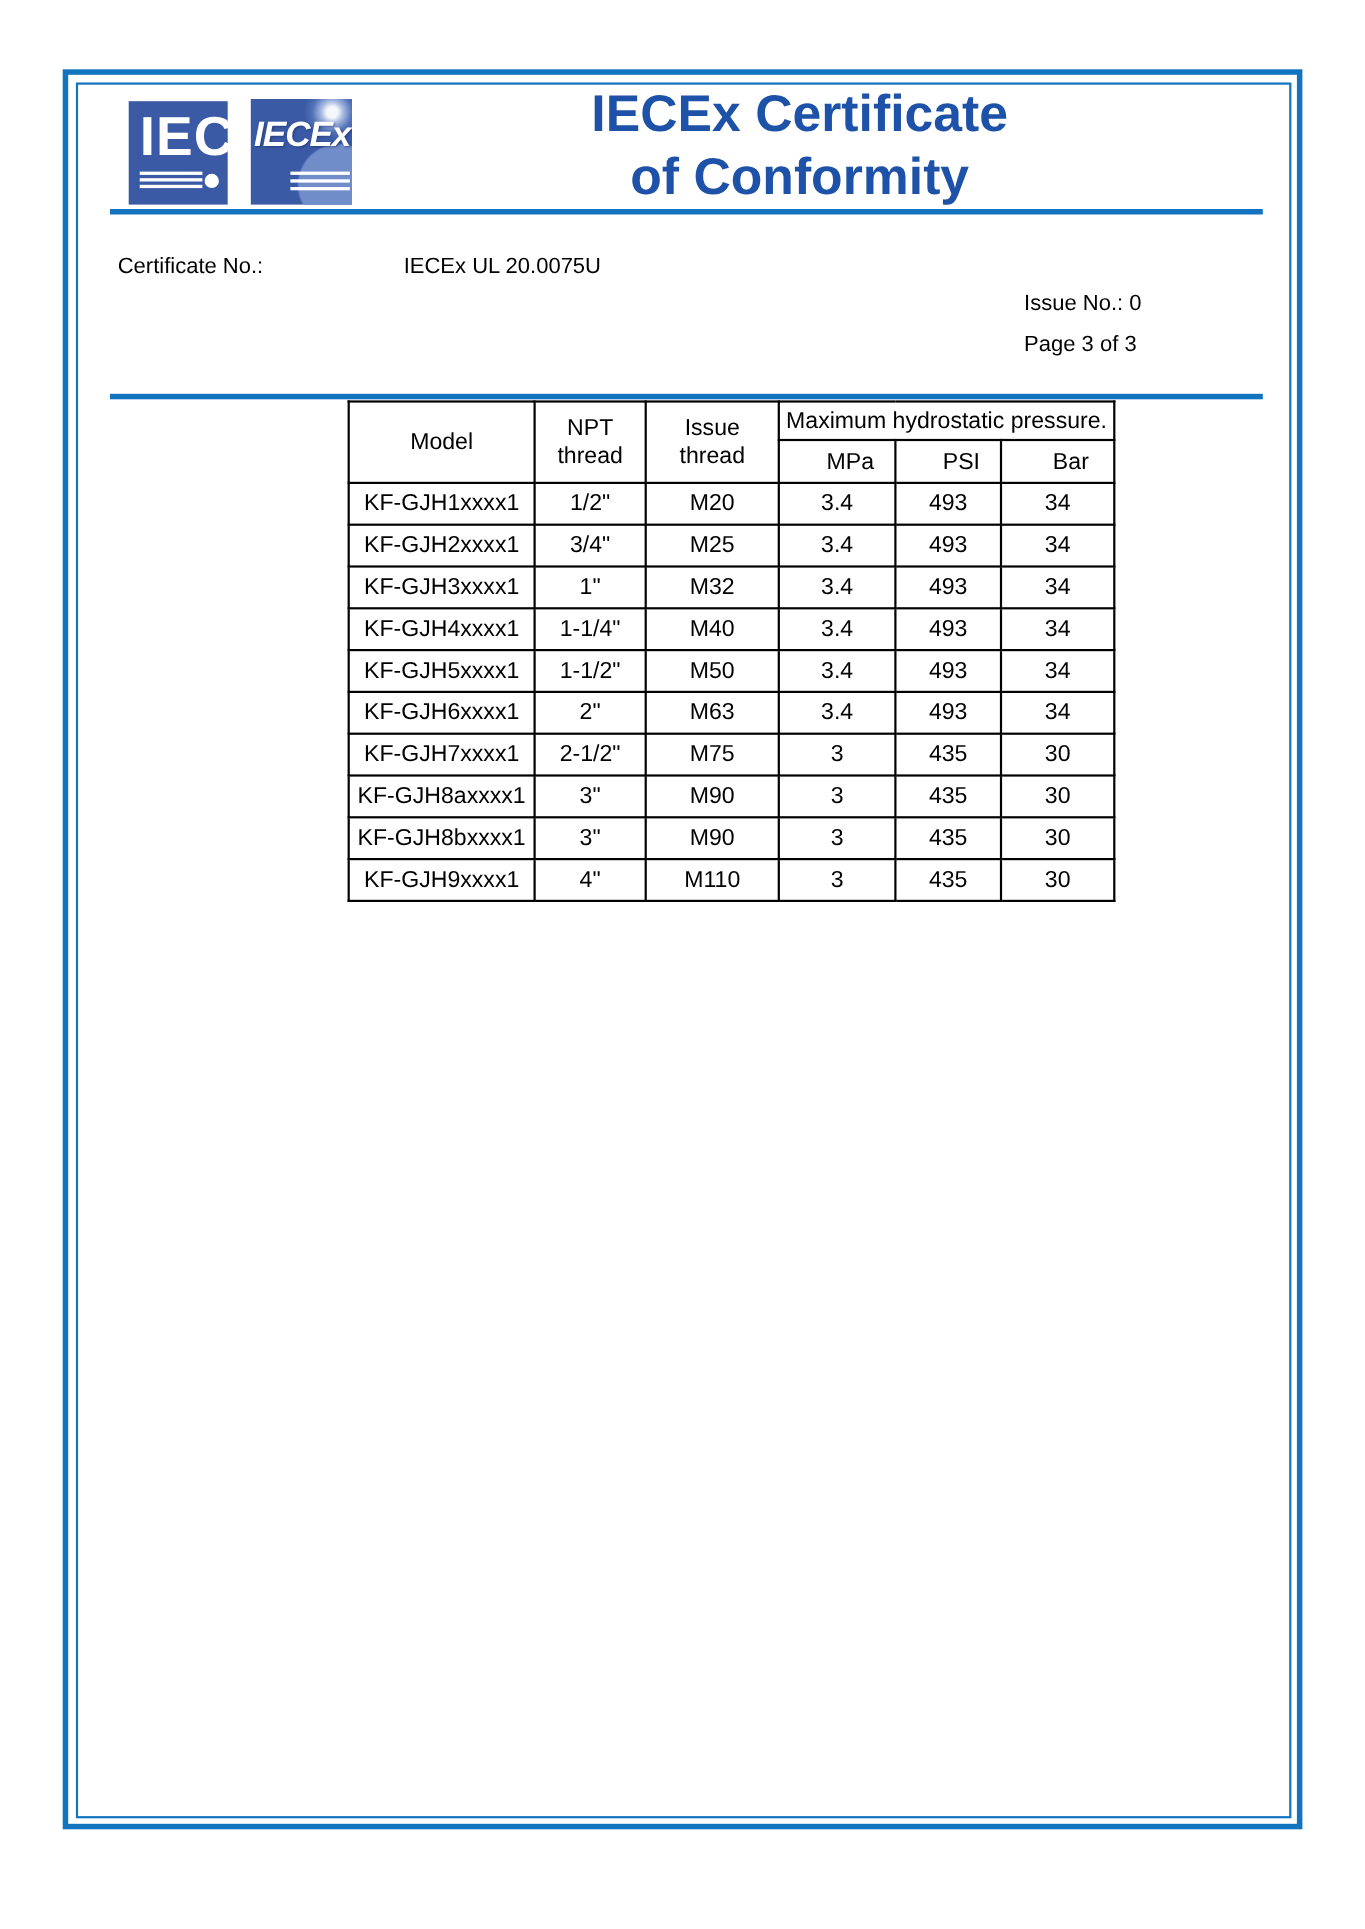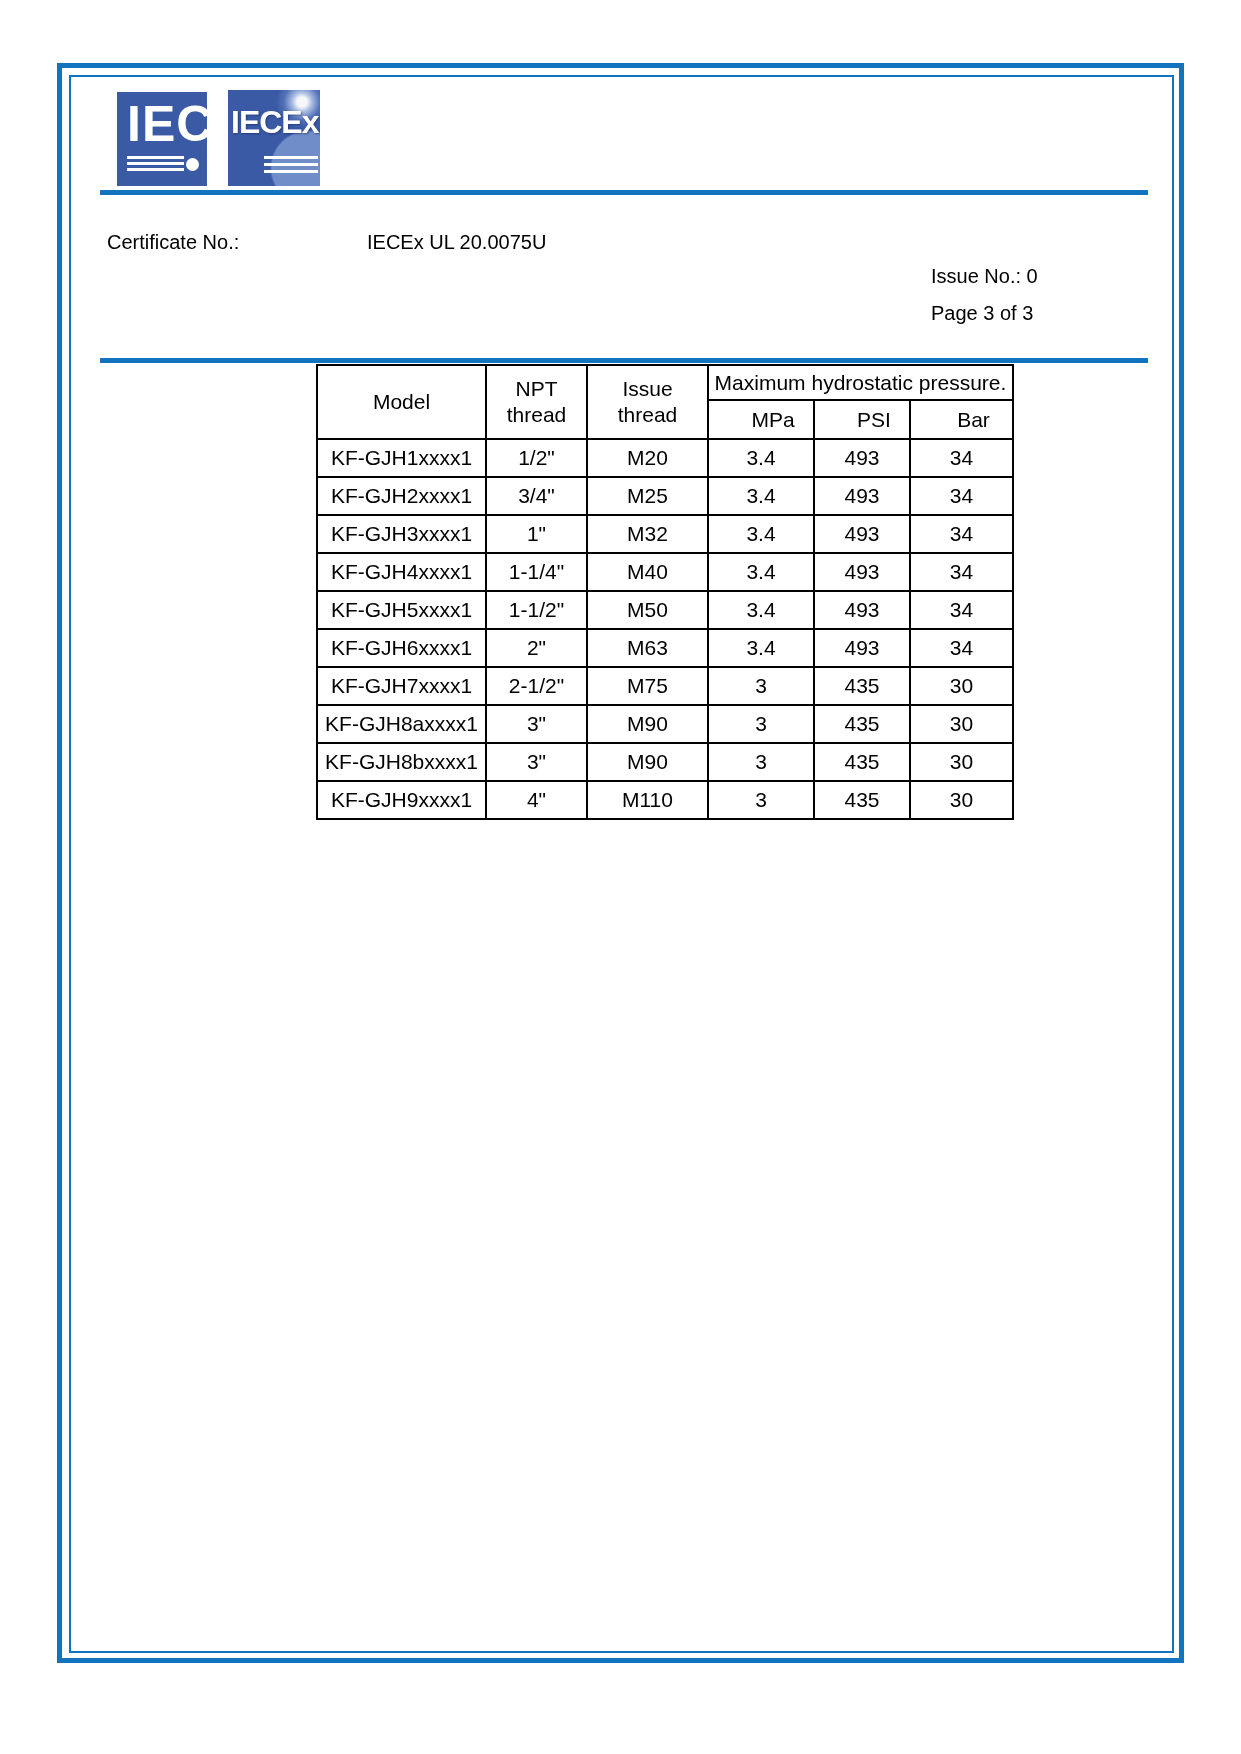--- a/index.html
+++ b/index.html
@@ -44,21 +44,21 @@
     position: absolute; left: 228px; top: 90px;
     width: 92px; height: 96px;
     background:
       radial-gradient(circle at 74px 12px, rgba(255,255,255,0.95) 0 5px, rgba(186,203,236,0.85) 10px, rgba(120,150,210,0.4) 18px, rgba(120,150,210,0) 26px),
       radial-gradient(circle at 80px 78px, rgba(118,147,205,0.9) 0 36px, rgba(118,147,205,0) 38px),
       #3a5aa5;
     overflow: hidden;
   }
   .iecex-text {
     position: absolute; left: 3px; top: 14px;
-    color: #fff; font-size: 32px; font-weight: bold; 
+    color: #fff; font-size: 32px; font-weight: bold; font-style: italic;
     letter-spacing: -1px;
     text-shadow: 1px 1px 2px rgba(20,35,90,0.55);
   }
   .iecex-lines { position: absolute; left: 36px; top: 66px; width: 54px; }
   .iecex-lines span { display: block; height: 3px; background: #fff; margin-bottom: 4px; }
   
   .title {
     position: absolute; left: 334px; top: 74px; width: 786px;
     text-align: center;
     color: #1e52a8;
@@ -111,20 +111,24 @@
 
   <div class="iecex-logo">
     <div class="iecex-text">IECEx</div>
     <div class="iecex-lines">
         <span></span>
         <span></span>
         <span></span>
       </div>
   </div>
 
+  <div class="title">
+    <div>IECEx Certificate</div>
+    <div>of Conformity</div>
+  </div>
 
   <div class="rule rule-top"></div>
 
   <div class="meta-text cert-label">Certificate No.:</div>
   <div class="meta-text cert-value">IECEx UL 20.0075U</div>
   <div class="meta-text issue-no">Issue No.: 0</div>
   <div class="meta-text page-info">Page 3 of 3</div>
 
   <div class="rule rule-mid"></div>
 

